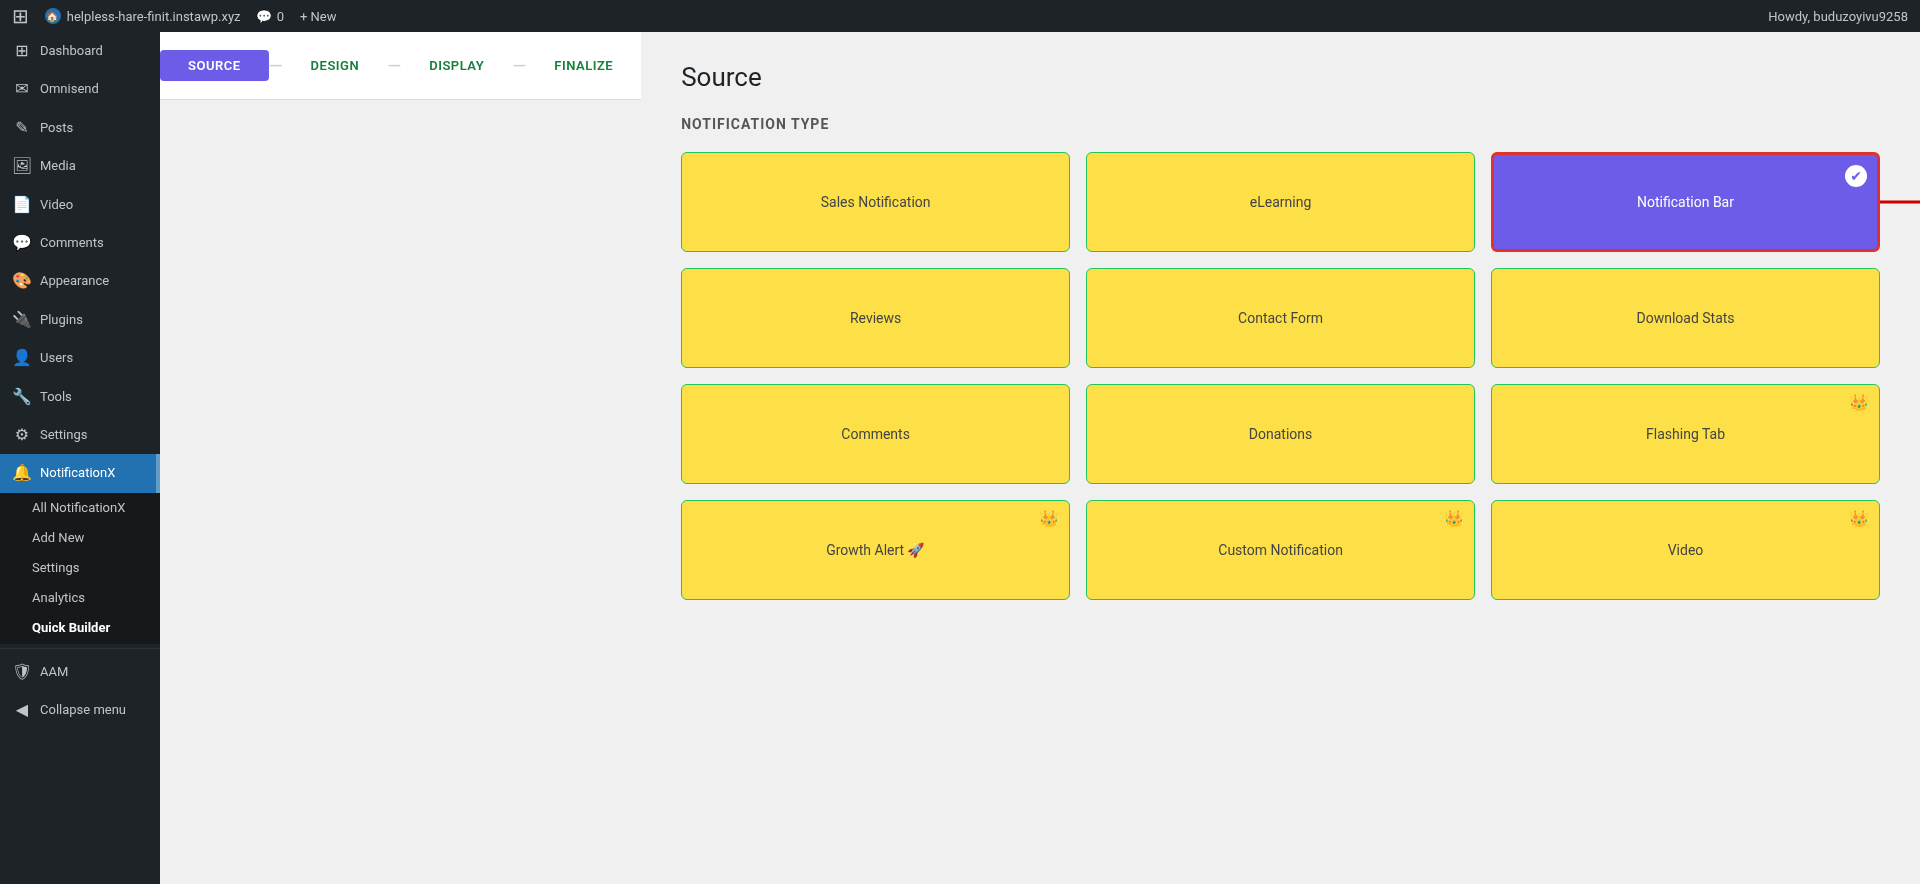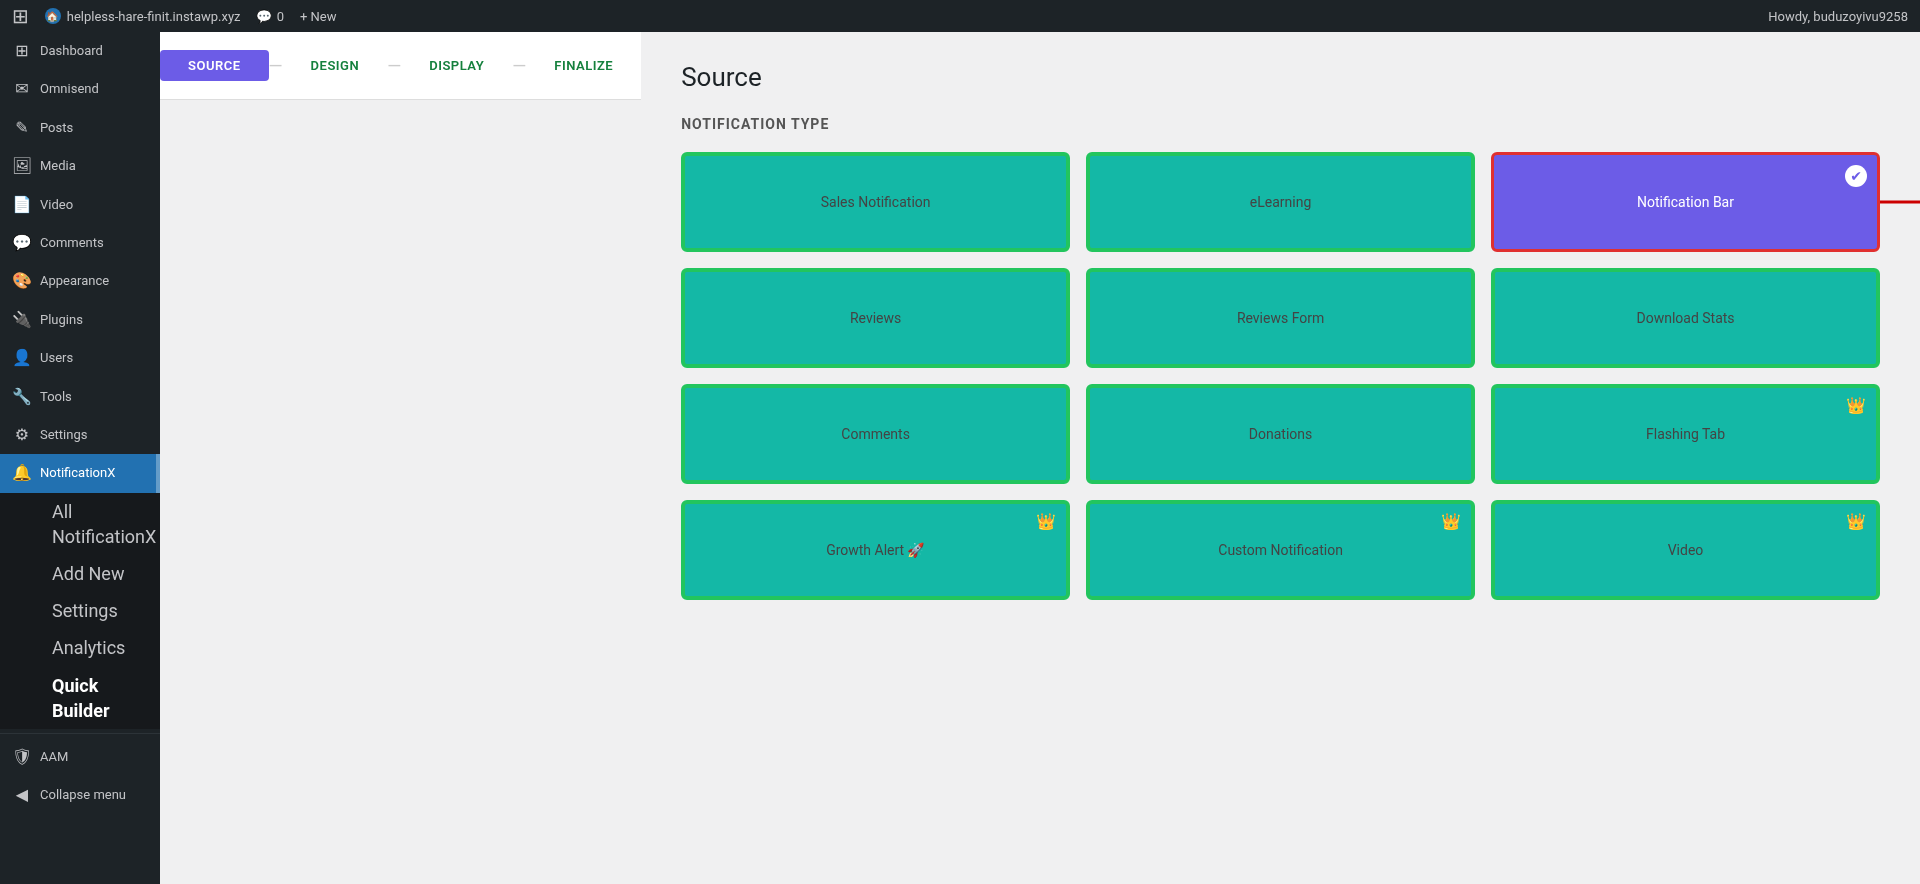--- a/index.html
+++ b/index.html
@@ -46,21 +46,21 @@
       cursor: pointer;
       color: #c3c4c7;
       text-decoration: none;
       line-height: 1.4;
     }
     .sidebar-item.active { background: #2271b1; color: #fff; }
     .sidebar-icon { font-size: 16px; width: 20px; text-align: center; flex-shrink: 0; }
     .sidebar-label { flex: 1; }
 
     .sidebar-submenu { background: #16191c; }
-    .sidebar-submenu .sidebar-item { padding: 6px 12px 6px 52px; font-size: 18px; }
+    .sidebar-submenu .sidebar-item { padding: 6px 12px 6px 32px; font-size: 13px; }
     .sidebar-submenu .sidebar-item.active { background: transparent; color: #fff; font-weight: 600; }
 
     
     .content-area { flex: 1; display: flex; overflow: hidden; }
 
     
     .step-tabs {
       background: #fff;
       border-bottom: 1px solid #ddd;
       display: flex;
@@ -106,22 +106,22 @@
     }
 
     
     .notification-grid {
       display: grid;
       grid-template-columns: repeat(3, 1fr);
       gap: 16px;
     }
 
     .notif-card {
-      background: #14b8a6;
-      border: 4px solid #22c55e;
+      background: #fde047;
+      border: 1px solid #22c55e;
       border-radius: 6px;
       padding: 0;
       display: flex;
       align-items: center;
       justify-content: center;
       min-height: 100px;
       cursor: pointer;
       position: relative;
       transition: border-color 0.2s;
     }
@@ -325,21 +325,21 @@
               <polygon points="64,4 80,12 64,20" fill="#cc0000"></polygon>
             </svg>
           </div>
         </div>
 
         <div class="notif-card">
           <span class="notif-card-label">Reviews</span>
         </div>
 
         <div class="notif-card">
-          <span class="notif-card-label">Reviews Form</span>
+          <span class="notif-card-label">Contact Form</span>
         </div>
 
         <div class="notif-card">
           <span class="notif-card-label">Download Stats</span>
         </div>
 
         <div class="notif-card">
           <span class="notif-card-label">Comments</span>
         </div>
 

